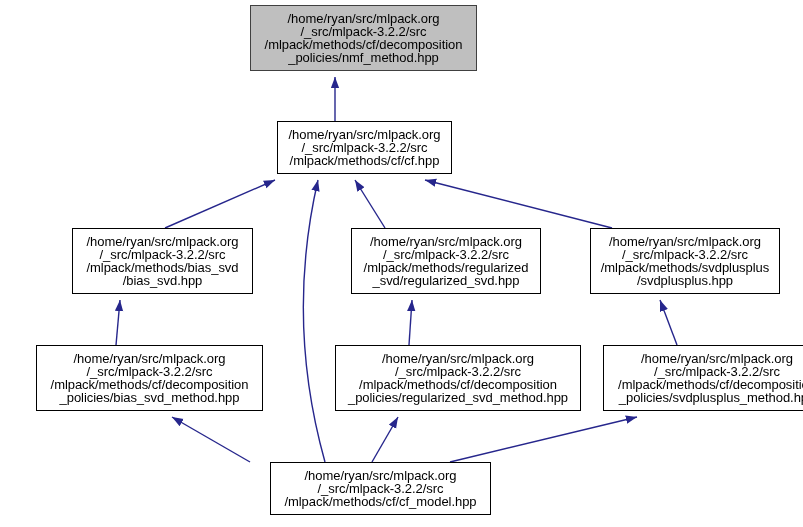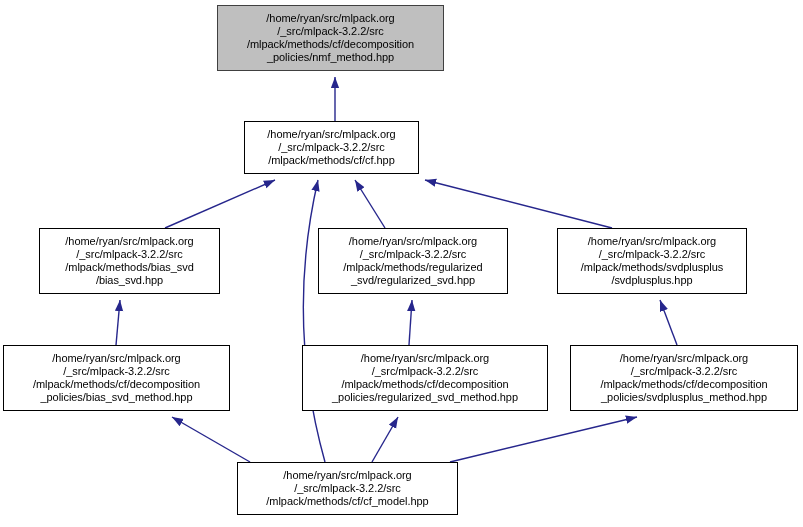--- a/index.html
+++ b/index.html
@@ -27,25 +27,26 @@
   .node {
     position: absolute;
     box-sizing: border-box;
     display: flex;
     align-items: center;
     justify-content: center;
     text-align: center;
     border: 1px solid #000000;
     background: #ffffff;
     color: #000000;
-    font-size: 11px;
+    font-size: 13px;
     line-height: 13.2px;
     white-space: pre;
     letter-spacing: -0.05px;
     z-index: 2;
+    margin-left: 33px;
   }
   .node.root {
     background: #bfbfbf;
     border: 1px solid #404040;
   }
   .node-label {
     display: block;
     padding: 0 3px;
   }
 </style>

